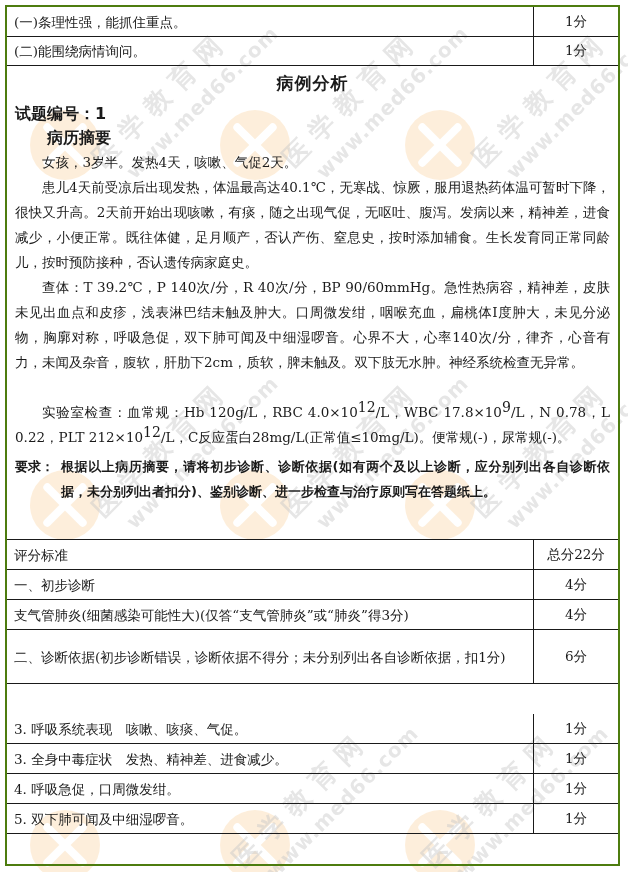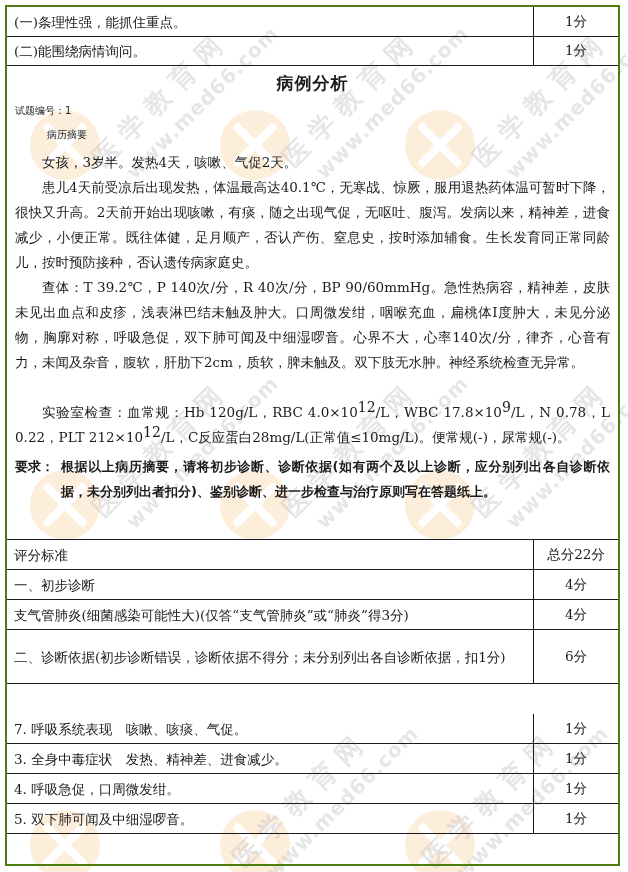--- a/index.html
+++ b/index.html
@@ -12,21 +12,21 @@
                border-right: 1px solid #1a1a1a; box-sizing: border-box;
                padding-left: 7px; display: flex; align-items: center;
                font-size: 13.5px; line-height: 24px; }
   .row .right { position: absolute; left: 527px; right: 0; top: 0; bottom: 0;
                 display: flex; align-items: center; justify-content: center; font-size: 13.5px; }
   .case { position: absolute; left: 0; right: 0; top: 59px; height: 474px;
           border-bottom: 1px solid #1a1a1a; box-sizing: border-box; }
   .case-title { position: absolute; left: 0; right: 0; top: 6px; text-align: center;
                 font-family: "DejaVu Sans", "Liberation Sans", sans-serif; font-size: 17px; font-weight: bold; letter-spacing: 1px; }
   .label-bold { position: absolute; left: 8px; font-family: "DejaVu Sans", "Liberation Sans", sans-serif;
-                font-weight: normal; font-size: 10px; }
+                font-weight: bold; font-size: 16px; }
   .para { position: absolute; left: 8px; right: 8px; font-size: 13.5px; line-height: 25px;
           text-indent: 27px; text-align: justify; margin: 0; }
   .req { position: absolute; left: 8px; right: 8px; top: 388px;
          font-family: "DejaVu Sans", "Liberation Sans", sans-serif; font-weight: bold; font-size: 13px; line-height: 25px; }
   .req .req-label { position: absolute; left: 0; top: 0; }
   .req .req-text { margin-left: 46px; display: block; text-align: justify; }
   sup { font-size: 14px; line-height: 0; }
   .wm { position: absolute; pointer-events: none; z-index: 0; }
   .wm-logo { width: 70px; height: 70px; border-radius: 50%; background: #fde9cf; opacity: 0.75; }
   .wm-logo::before, .wm-logo::after { content: ""; position: absolute; left: 31px; top: 6px; width: 8px; height: 58px;
@@ -98,21 +98,21 @@
   </div>
   <div class="row" style="top:593px;height:30px;">
     <div class="left">支气管肺炎(细菌感染可能性大)(仅答“支气管肺炎”或“肺炎”得3分)</div>
     <div class="right">4分</div>
   </div>
   <div class="row" style="top:623px;height:54px;">
     <div class="left" style="padding-right:4px;">二、诊断依据(初步诊断错误，诊断依据不得分；未分别列出各自诊断依据，扣1分)</div>
     <div class="right">6分</div>
   </div>
   <div class="row" style="top:707px;height:30px;">
-    <div class="left">7. 呼吸系统表现　咳嗽、咳痰、气促。</div>
+    <div class="left">3. 呼吸系统表现　咳嗽、咳痰、气促。</div>
     <div class="right">1分</div>
   </div>
   <div class="row" style="top:737px;height:30px;">
     <div class="left">3. 全身中毒症状　发热、精神差、进食减少。</div>
     <div class="right">1分</div>
   </div>
   <div class="row" style="top:767px;height:30px;">
     <div class="left">4. 呼吸急促，口周微发绀。</div>
     <div class="right">1分</div>
   </div>

